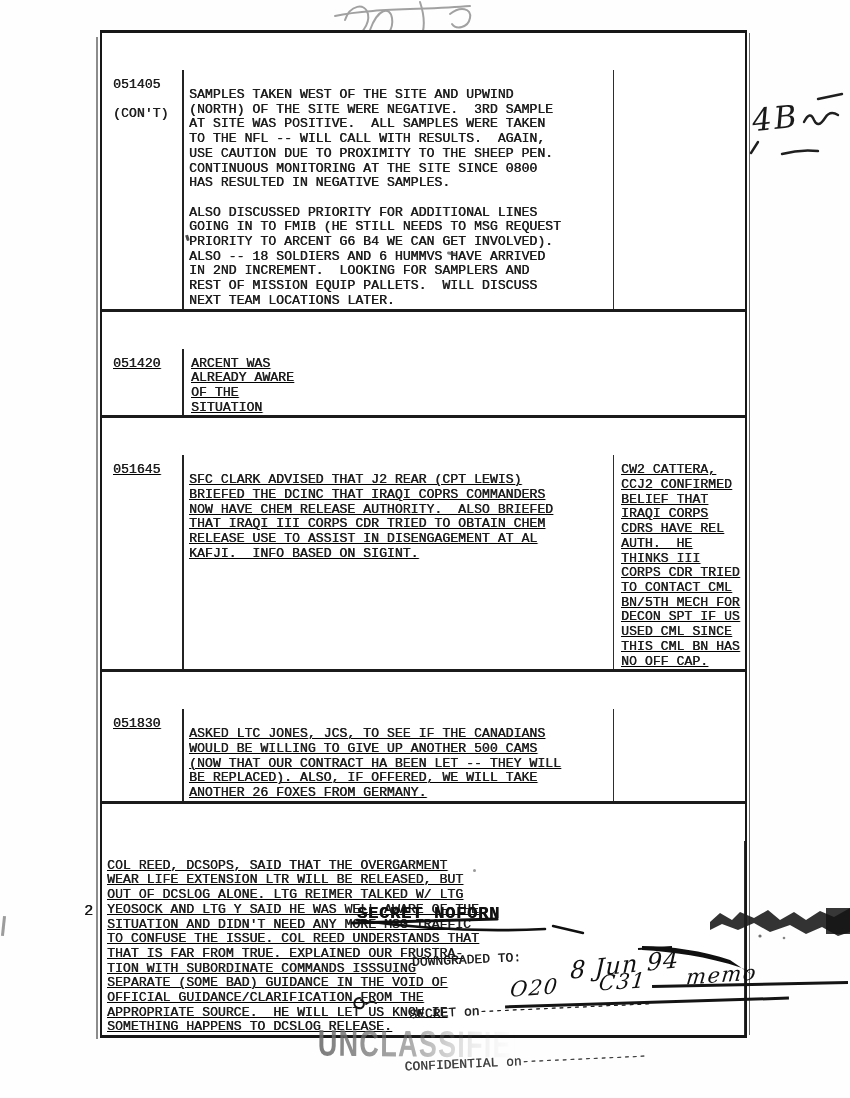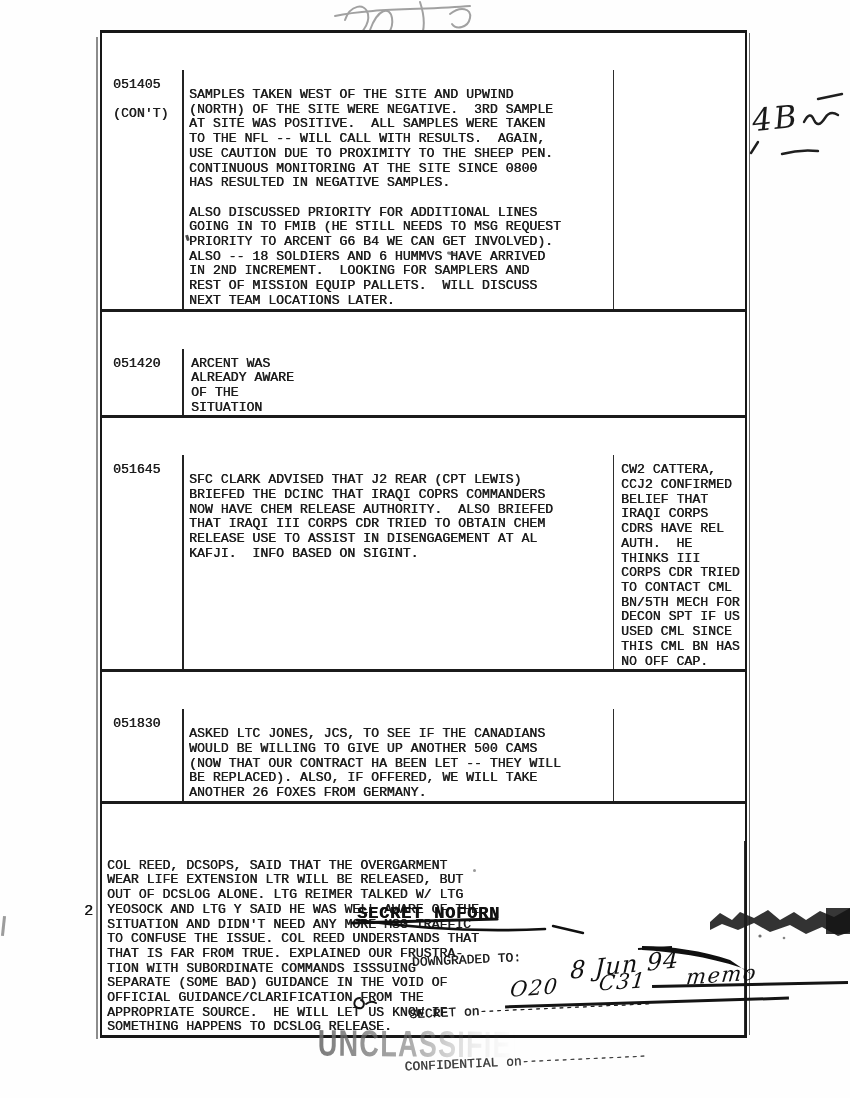--- a/index.html
+++ b/index.html
@@ -15,21 +15,21 @@
   }
   .log-table::before{ 
     content:"";position:absolute;left:-6px;top:4px;bottom:-4px;width:1.5px;
     background:rgba(25,25,25,.5);
   }
   .log-table::after{ 
     content:"";position:absolute;right:-5px;top:0;bottom:0;width:1.5px;
     background:rgba(25,25,25,.65);
   }
   .row{display:flex;}
-  .row + .row{border-top:3.2px solid #1b1b1b;}
+  .row + .row{border-top:3.2px solid #1b1b1b;text-decoration:underline;}
   .r1{min-height:229px}.r2{min-height:93px}.r3{min-height:217px}.r4{min-height:81px}.r5{min-height:179px}
   .cell{
     box-sizing:border-box;white-space:pre;
     font-family:"Liberation Mono", monospace;font-size:13.2px;line-height:14.7px;
     color:#1c1c1c;text-shadow:.45px 0 0 rgba(20,20,20,.85), 0 0 .6px rgba(0,0,0,.3);margin-top:37px;
   }
   .cell.time{flex:none;width:82px;border-right:2px solid #232323;padding:8px 0 0 11px;}
   .cell.body{flex:1;border-right:1.8px solid #2e2e2e;padding:18px 2px 0 5px;}
   .cell.notes{flex:none;width:131px;padding:8px 0 0 7px;}
   

